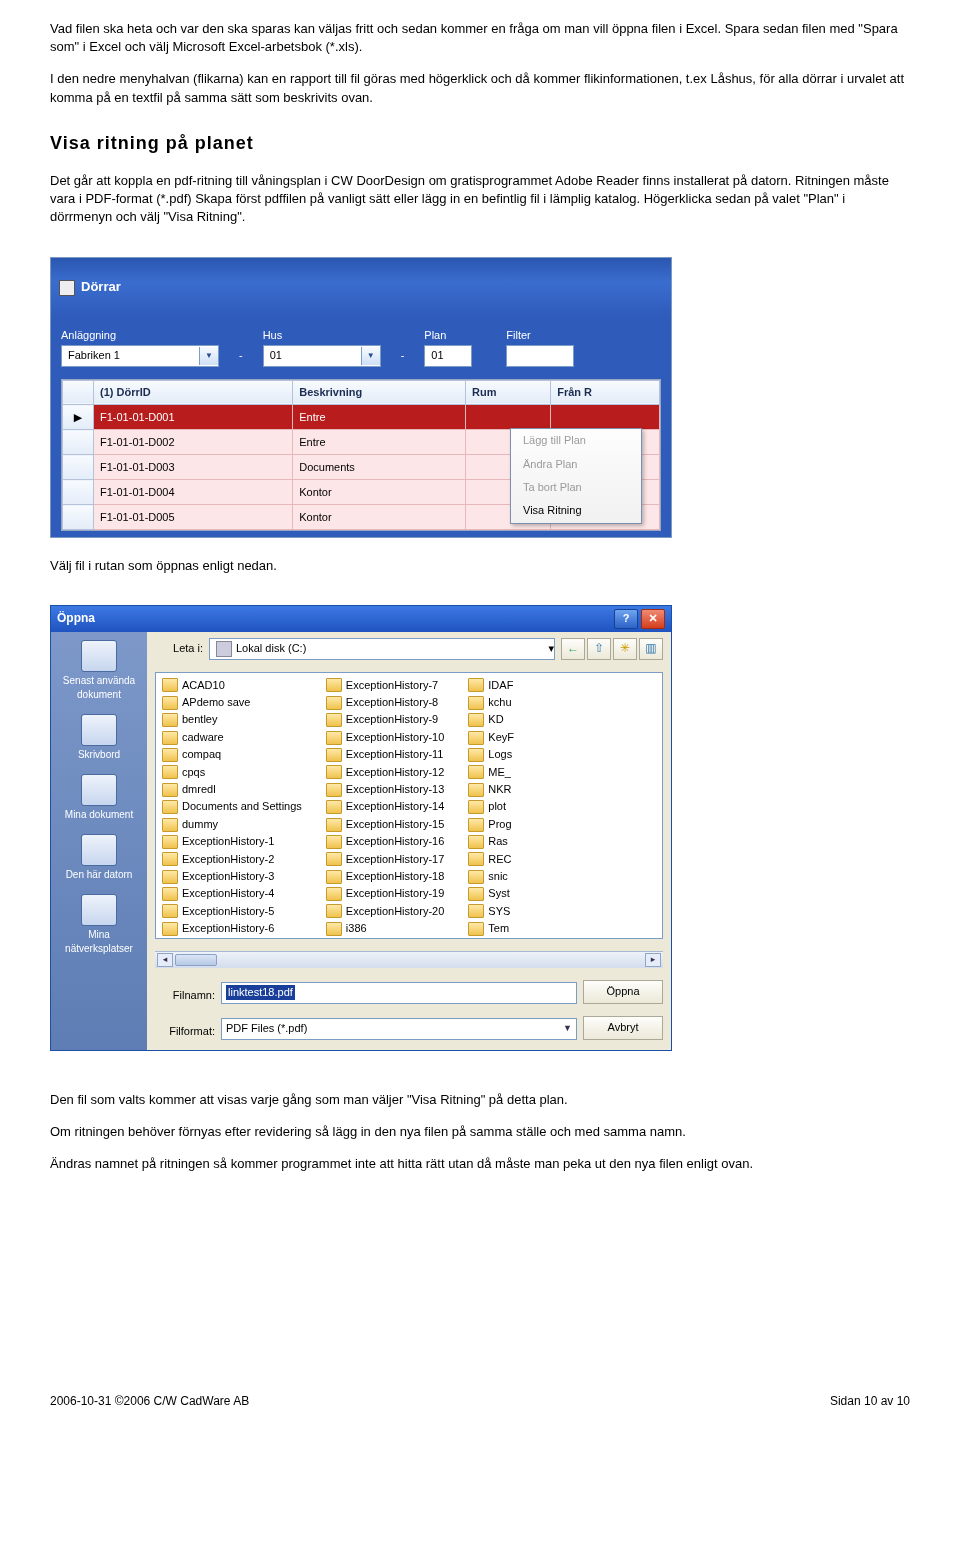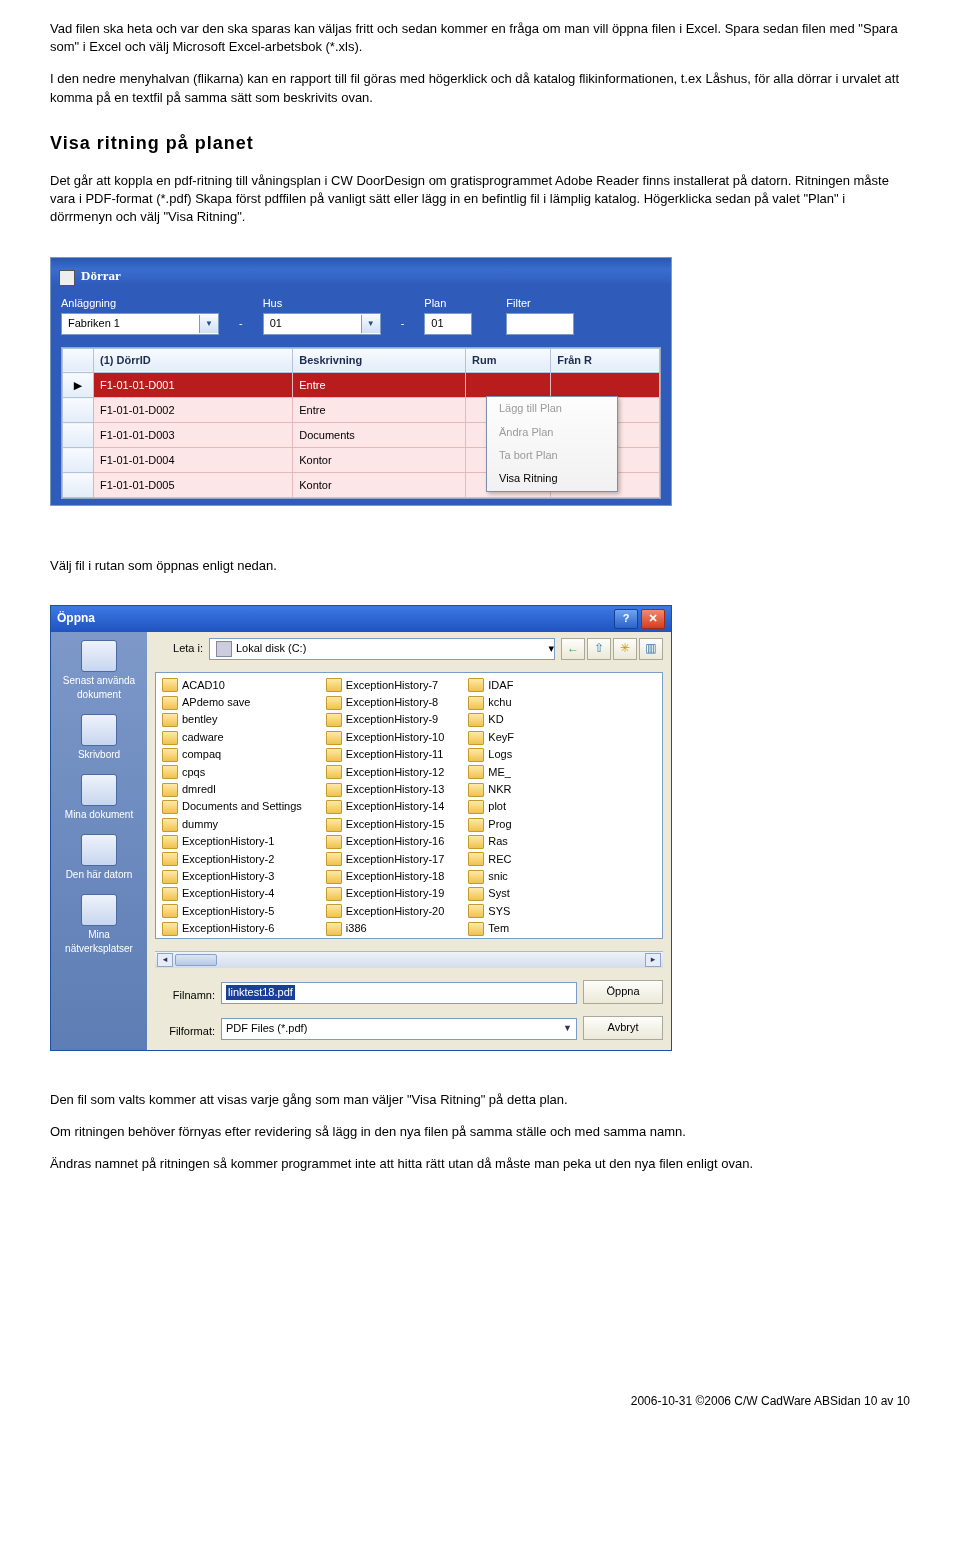--- a/index.html
+++ b/index.html
@@ -26,29 +26,28 @@
   .win1 {
     width: 620px;
     border: 1px solid #7a9ac0;
     background: #3a63b5;
     font-family: Tahoma, Arial, sans-serif;
     font-size: 11px;
     box-shadow: 1px 1px 0 #adc0da inset;
   }
   .win1 .titlebar {
     display: flex;
-    align-items: flex-end;
+    align-items: center;
     gap: 6px;
     height: 28px;
-    padding: 0 8px;
+    padding: 16px 8px;
     background: linear-gradient(#2a56b0, #3a6dcf 40%, #2f5bba);
     color: #fff;
     font-weight: bold;
     font-size: 13px;
-    font-family: Liberation Serif, serif;
   }
   .win1 .titlebar .wicon {
     width: 14px; height: 14px;
     background: #eee;
     border: 1px solid #555;
   }
   .win1 .body {
     background: #2f5bba;
     padding: 10px 10px 6px 10px;
   }
@@ -111,21 +110,21 @@
   table.grid tr.sel td { background: #b91c1c; color: #fff; }
   table.grid tr.sel td:first-child { background: #1a3f9a; }
   .rowhdr {
     width: 18px; text-align: center;
     background: linear-gradient(#f8fbff,#e3ecf8) !important;
     border: 1px solid #b4c2d9 !important;
     color: #000 !important;
   }
   .ctxmenu {
     position: relative;
-    left: 436px; top: -110px;
+    left: 460px; top: -110px;
     width: 130px;
     background: linear-gradient(#fdfdfd,#f1f1f1);
     border: 1px solid #7c90ad;
     box-shadow: 2px 2px 4px rgba(0,0,0,0.25);
     font-family: Tahoma, Arial;
     font-size: 11px;
   }
   .ctxmenu .mi { padding: 4px 12px; color: #9b9b9b; }
   .ctxmenu .mi.enabled { color: #000; }
   .figcontainer1 { height: 260px; }
@@ -250,28 +249,28 @@
     border:1px solid #aca899;
     background:linear-gradient(#fdfdfb,#ece9d8);
     font-size:11px;
     display:flex;align-items:center;justify-content:center;
   }
 
   
   .pagefoot {
     margin-top: 220px;
     font-size: 12px;
-    display:flex; justify-content:flex-end;
+    display:flex; justify-content:space-between;
   }
 </style>
 </head>
 <body>
 
 <p>Vad filen ska heta och var den ska sparas kan väljas fritt och sedan kommer en fråga om man vill öppna filen i Excel. Spara sedan filen med "Spara som" i Excel och välj Microsoft Excel-arbetsbok (*.xls).</p>
-<p>I den nedre menyhalvan (flikarna) kan en rapport till fil göras med högerklick och då katalog flikinformationen, t.ex Låshus, för alla dörrar i urvalet att komma på en textfil på samma sätt som beskrivits ovan.</p>
+<p>I den nedre menyhalvan (flikarna) kan en rapport till fil göras med högerklick och då kommer flikinformationen, t.ex Låshus, för alla dörrar i urvalet att komma på en textfil på samma sätt som beskrivits ovan.</p>
 
 <h2 class="sect">Visa ritning på planet</h2>
 
 <p>Det går att koppla en pdf-ritning till våningsplan i CW DoorDesign om gratisprogrammet Adobe Reader finns installerat på datorn. Ritningen måste vara i PDF-format (*.pdf) Skapa först pdffilen på vanligt sätt eller lägg in en befintlig fil i lämplig katalog. Högerklicka sedan på valet "Plan" i dörrmenyn och välj "Visa Ritning".</p>
 
 <div class="fig figcontainer1">
   <div class="win1">
     <div class="titlebar">
       <span class="wicon"></span>
       <span>Dörrar</span>

